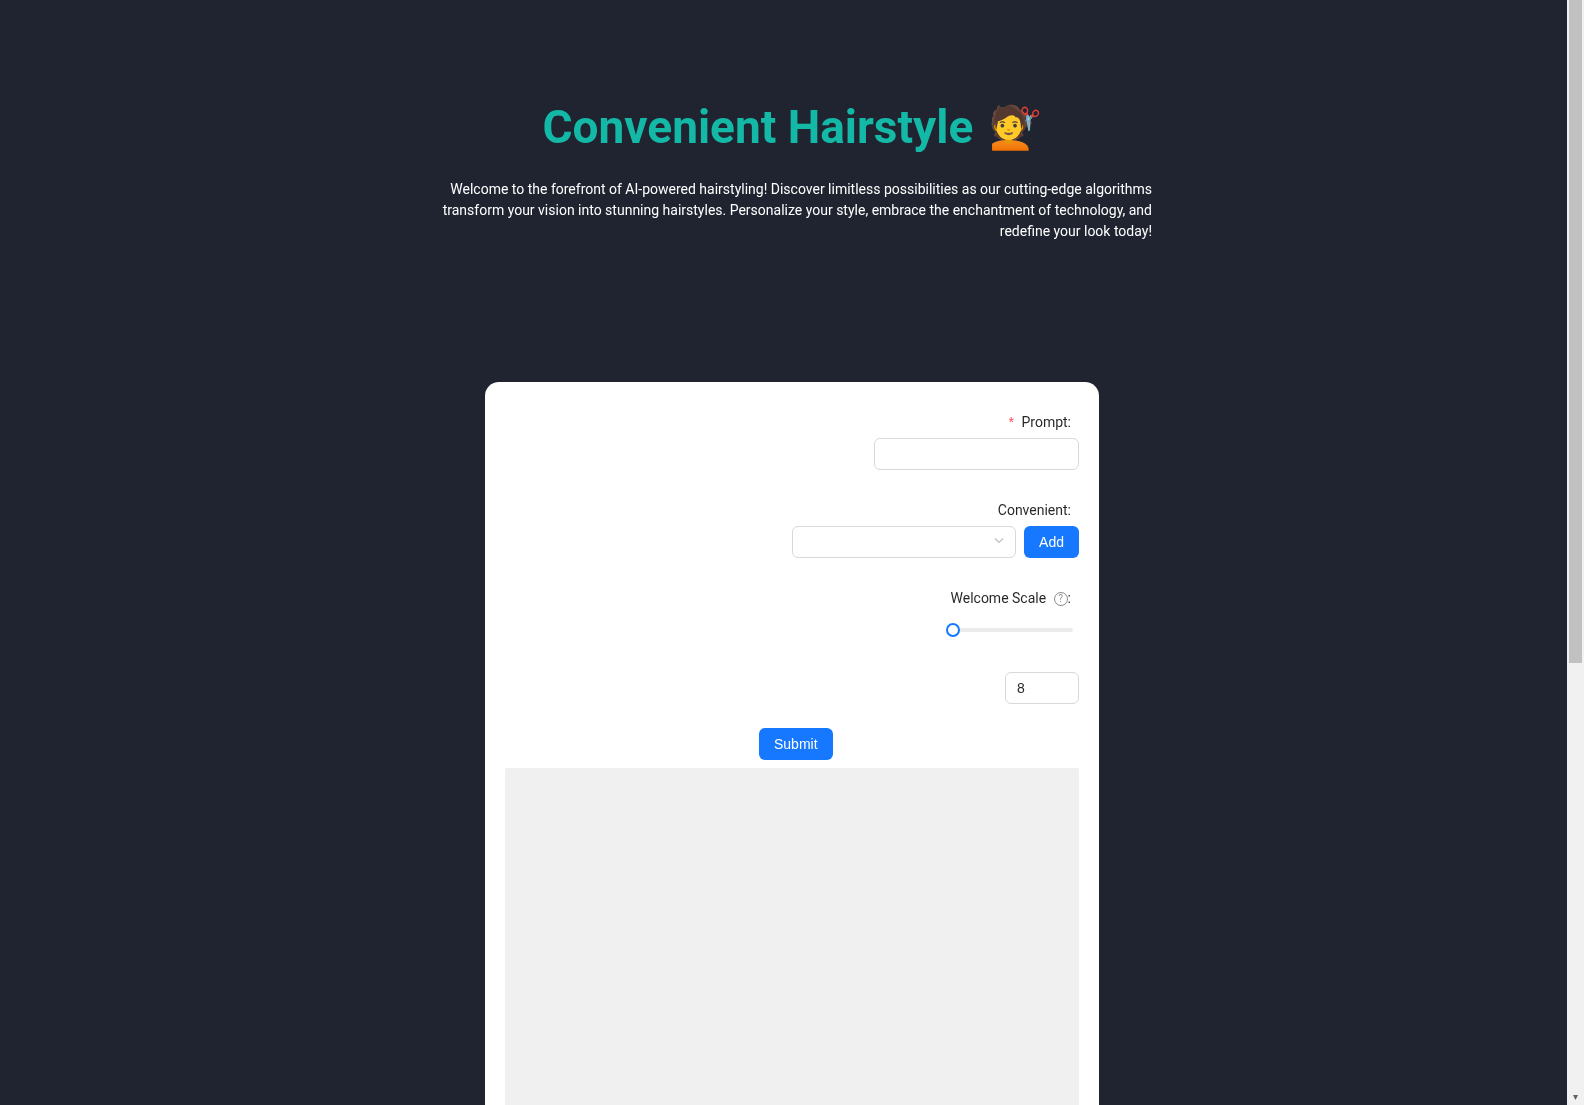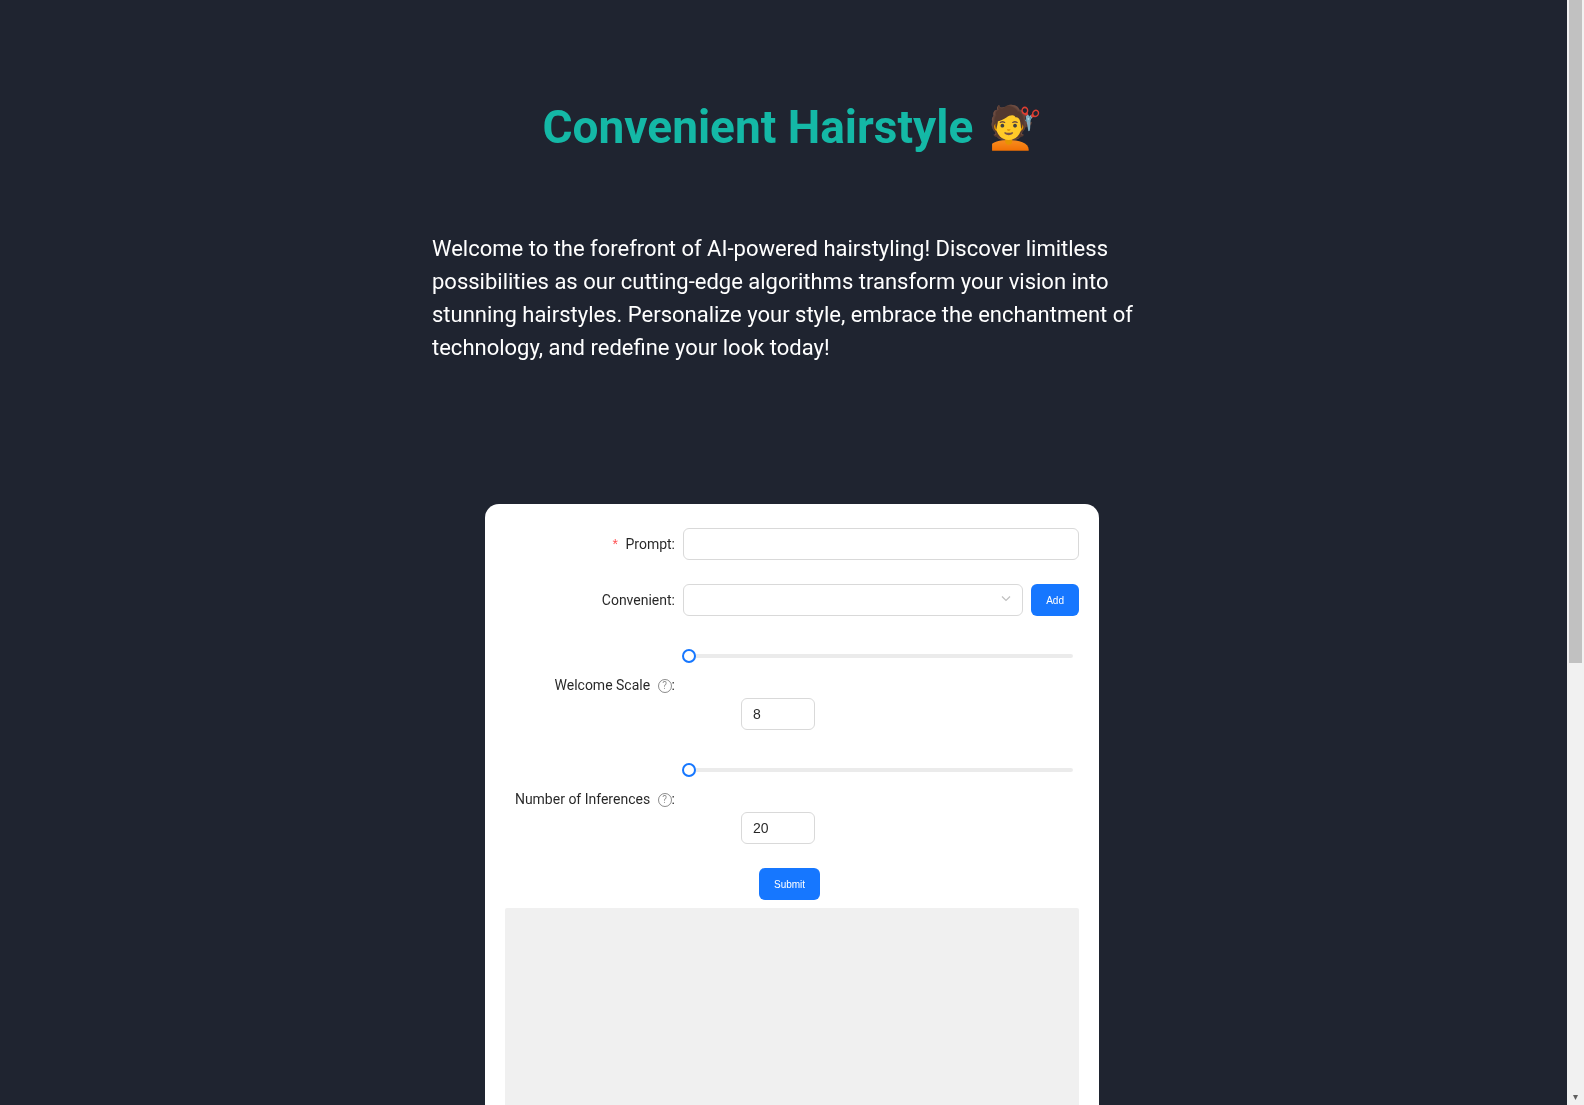--- a/index.html
+++ b/index.html
@@ -36,40 +36,41 @@
       align-items: center;
       gap: 16px;
     }
     
     .haircut-emoji {
       font-size: 42px;
     }
     
     .description {
       color: #ffffff;
-      font-size: 22px;
+      font-size: 14px;
       line-height: 1.5;
       max-width: 720px;
-      margin: 78px auto 0;
-      text-align: left;
+      margin: 25px auto 0;
+      text-align: right;
       font-weight: 400;
     }
     
     .form-card {
       background-color: #ffffff;
       border-radius: 14px;
       width: 614px;
       margin: 100px auto 0;
       padding: 24px 20px 20px;
     }
     
     .form-row {
       display: flex;
-      align-items: center;
+      align-items: flex-end;
       margin-bottom: 24px;
+      flex-direction: column;
     }
     
     .form-label {
       width: 178px;
       text-align: right;
       padding-right: 8px;
       font-size: 14px;
       color: rgba(0, 0, 0, 0.85);
       line-height: 32px;
       flex-shrink: 0;
@@ -125,21 +126,21 @@
       transform: translateY(-50%);
       pointer-events: none;
       color: rgba(0, 0, 0, 0.25);
       font-size: 12px;
     }
     
     .btn {
       height: 32px;
       padding: 0 15px;
       border-radius: 6px;
-      font-size: 10px;
+      font-size: 14px;
       cursor: pointer;
       border: none;
       display: inline-flex;
       align-items: center;
       justify-content: center;
     }
     
     .btn-primary {
       background-color: #1677ff;
       color: #ffffff;
@@ -305,34 +306,20 @@
       <div class="slider-container">
         <div class="slider-with-number">
           <div class="slider-track">
             <div class="slider-handle"></div>
           </div>
           <input type="text" class="number-input" value="8" style="">
         </div>
       </div>
     </div>
 
-    <div class="form-row">
-      <label class="form-label">
-        <span>Number of Inferences</span>
-        <span class="help-icon">?</span>:
-      </label>
-      <div class="slider-container">
-        <div class="slider-with-number">
-          <div class="slider-track">
-            <div class="slider-handle"></div>
-          </div>
-          <input type="text" class="number-input" value="20" style="">
-        </div>
-      </div>
-    </div>
 
     <div class="submit-row">
       <button class="btn btn-primary">Submit</button>
     </div>
 
     <div class="output-area"></div>
 
   </div>
 
 </div>

